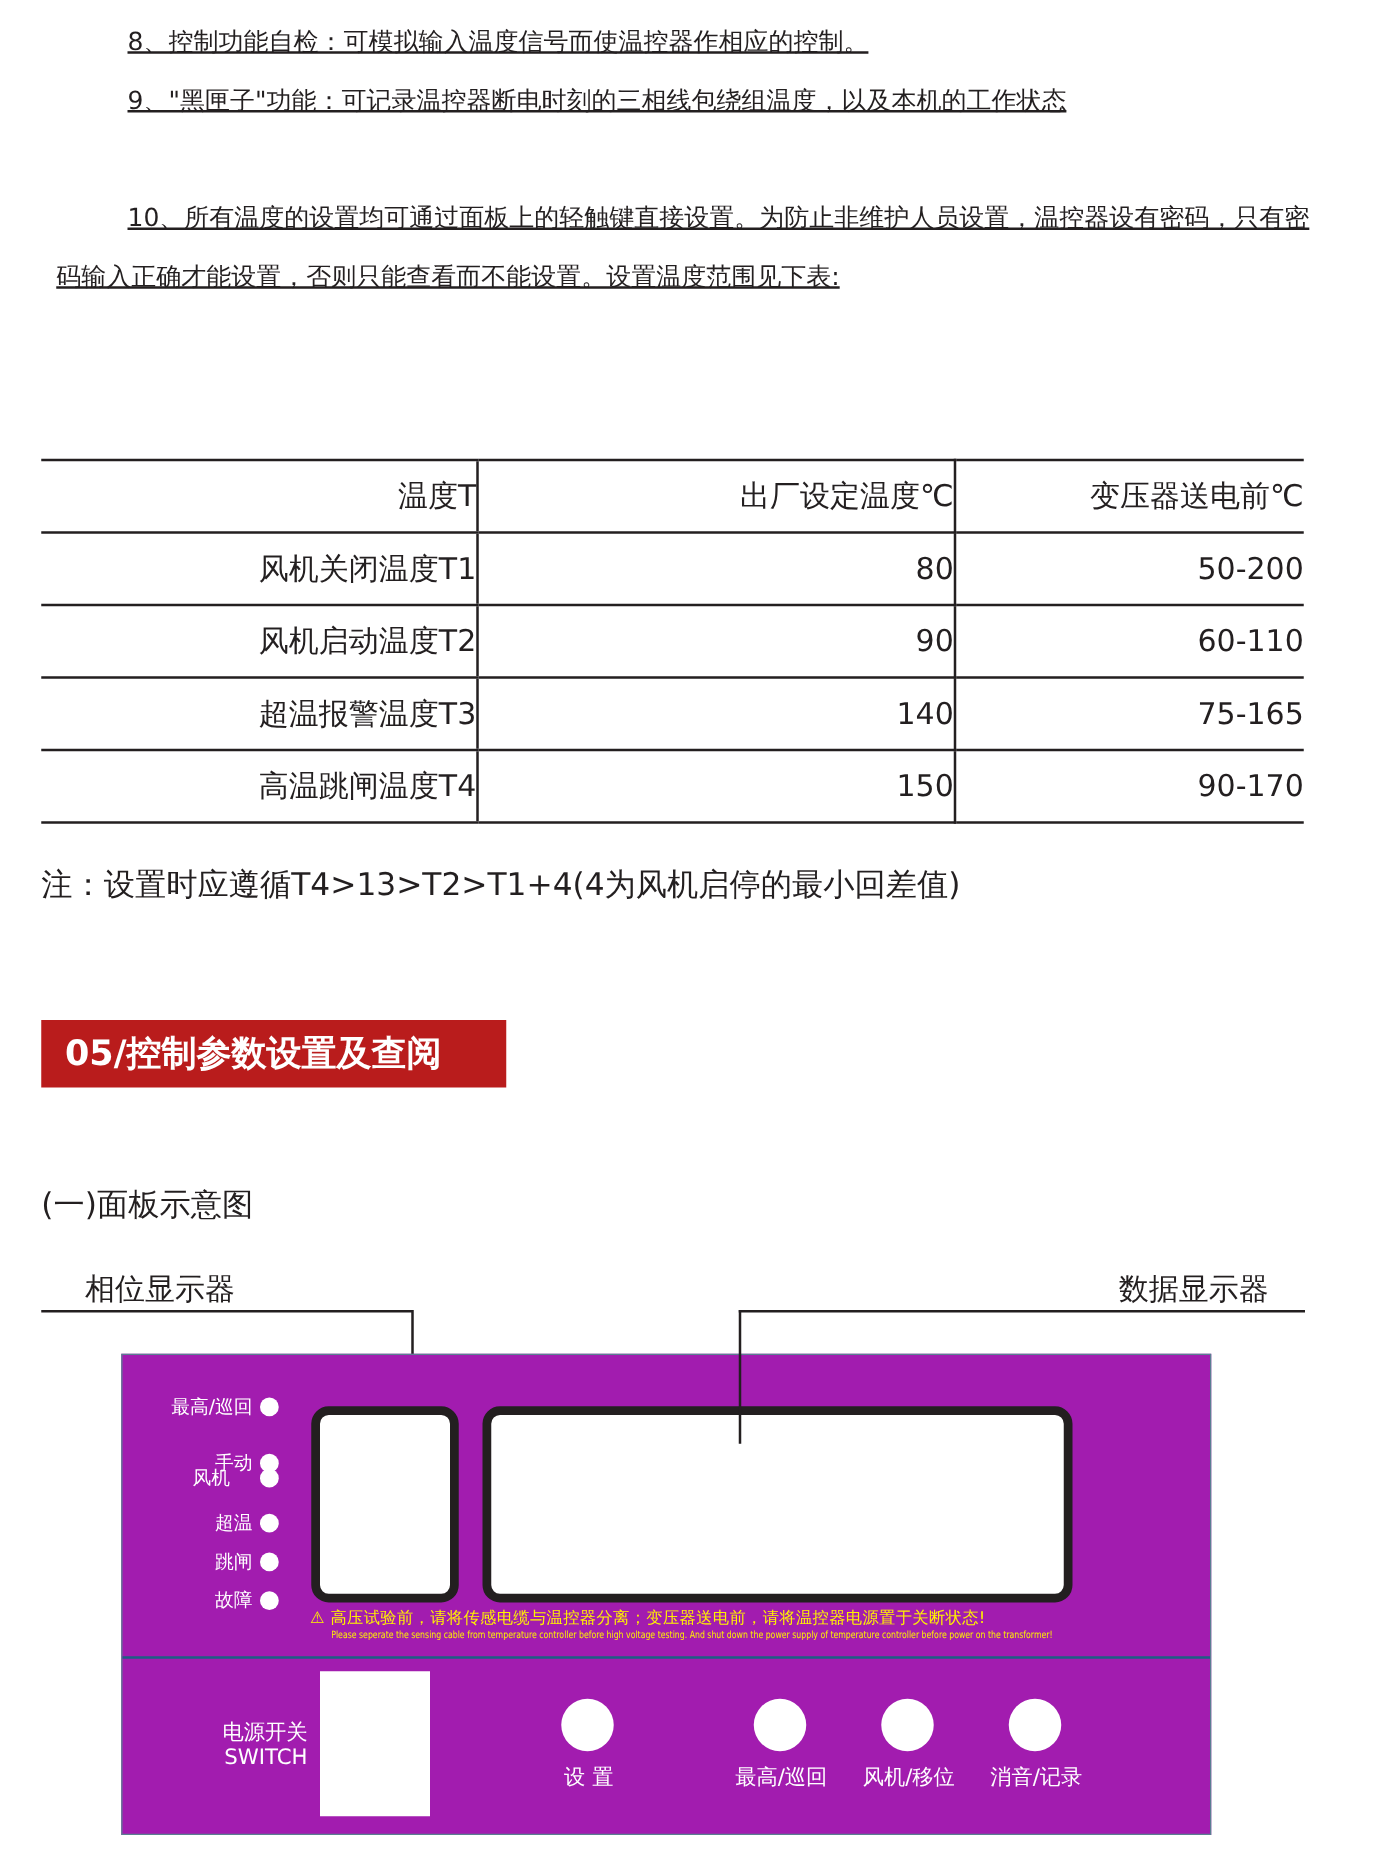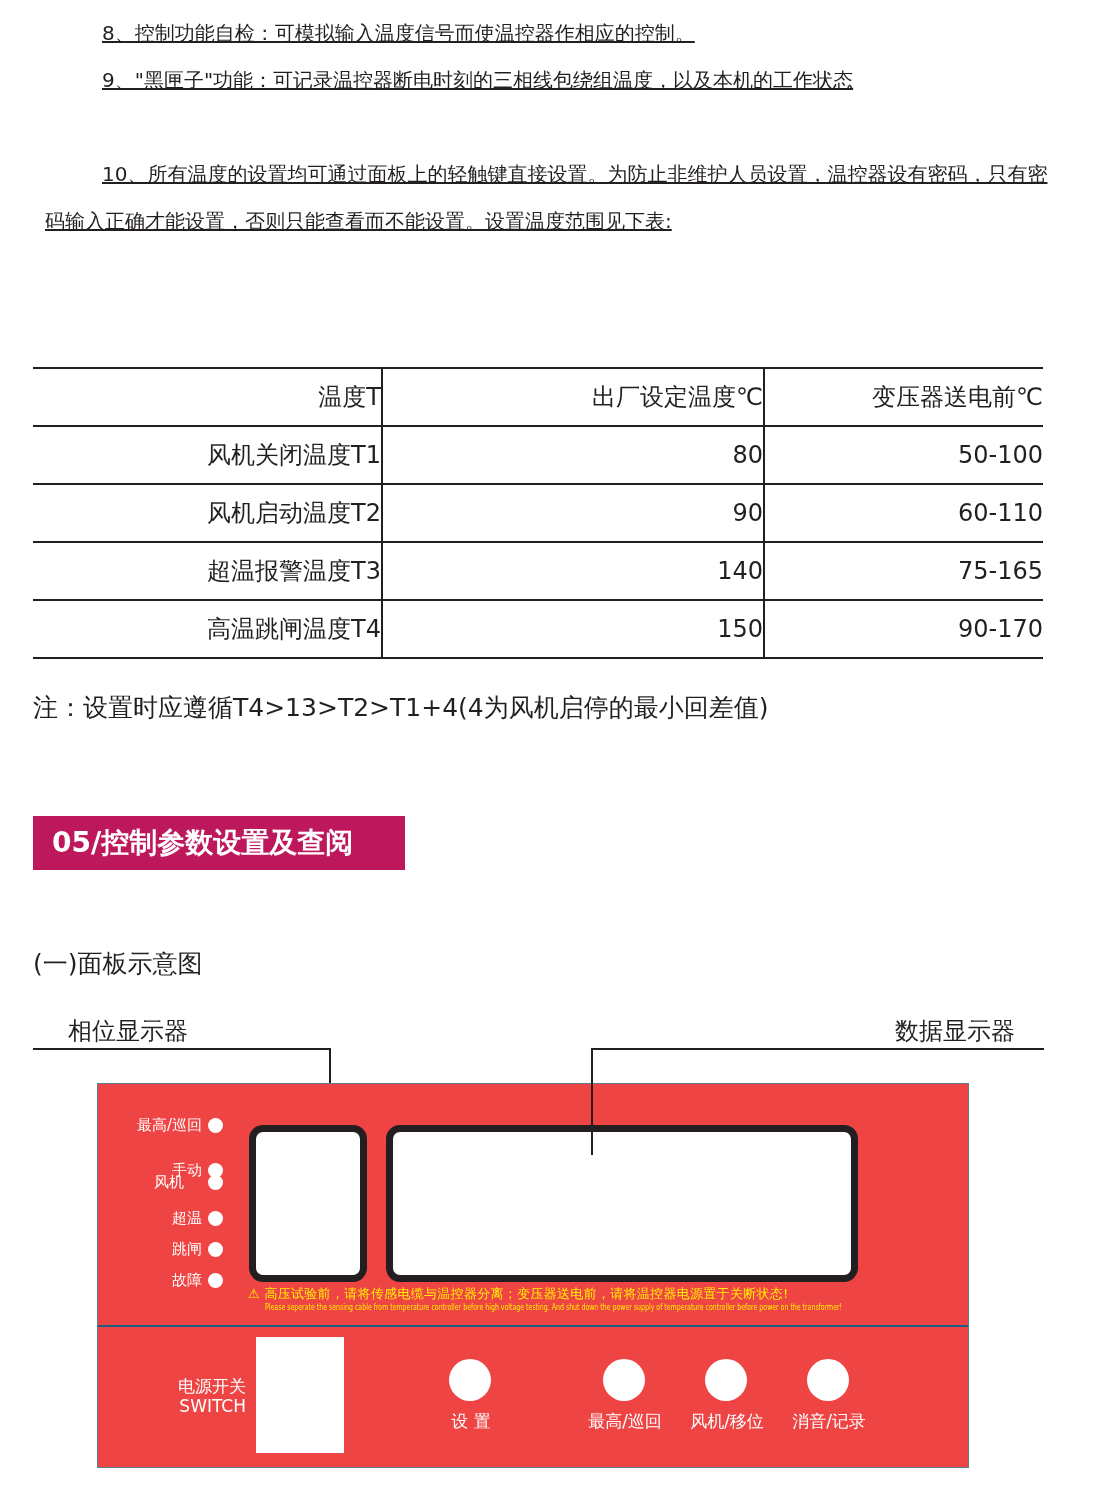--- a/index.html
+++ b/index.html
@@ -6,26 +6,26 @@
   body { width:1104px; height:1500px; position:relative; overflow:hidden;
          font-family:"DejaVu Sans", "Liberation Sans", sans-serif; color:#231f20; }
   .para { position:absolute; left:45px; width:1010px; font-size:20px; line-height:47px; margin:0;text-decoration:underline; }
   .indent { text-indent:57px; }
   .tbl { position:absolute; left:33px; top:367px; width:1010px; border-collapse:collapse; font-size:24px;text-align:right; }
   .tbl td { height:56px; padding:0; border-top:2px solid #231f20; border-bottom:2px solid #231f20; vertical-align:middle; }
   .tbl td.c1 { width:304px; padding-left:44px; }
   .tbl td.c2 { width:336px; padding-left:44px; border-left:2px solid #231f20; border-right:2px solid #231f20; }
   .tbl td.c3 { padding-left:38px; }
   .note { position:absolute; left:33px; top:688px; font-size:25px; line-height:40px; }
-  .section-title { position:absolute; left:33px; top:816px; width:372px; height:54px; background:#be185d;
+  .section-title { position:absolute; left:33px; top:816px; width:372px; height:54px; background:#b91c1c;
                    color:#ffffff; font-size:28px; font-weight:bold; line-height:54px; padding-left:19px; box-sizing:border-box; }
   .sub { position:absolute; left:33px; top:918px; font-size:25px; line-height:40px;margin-top:26px; }
   .label-top { position:absolute; font-size:24px; top:1013px; line-height:36px; }
   .leader { position:absolute; background:#231f20; }
-  .panel { position:absolute; left:97px; top:1083px; width:872px; height:385px; background:#ef4444;
+  .panel { position:absolute; left:97px; top:1083px; width:872px; height:385px; background:#a21caf;
            border:1px solid #5a7f91; box-sizing:border-box;padding-left:15px; }
   .panel-divider { position:absolute; left:0; top:241px; width:100%; height:2px; background:#1c5f84; }
   .led-row { position:absolute; right:745px; display:flex; align-items:center; gap:6px; color:#ffffff; font-size:15px; }
   .led { width:15px; height:15px; border-radius:50%; background:#ffffff; display:inline-block; }
   .display { position:absolute; background:#ffffff; border:7px solid #231f20; border-radius:14px; box-sizing:border-box; }
   .warn-cn { position:absolute; left:150px; top:201px; color:#fff100; font-size:13px; white-space:nowrap; letter-spacing:0.3px; }
   .warn-en { position:absolute; left:167px; top:219px; color:#fff100; font-size:8px; white-space:nowrap; transform:scaleX(0.78); transform-origin:left; }
   .switch-lbl { position:absolute; left:58px; top:292px; color:#ffffff; font-size:17px; line-height:20px; text-align:right; width:90px; }
   .switch { position:absolute; left:158px; top:253px; width:88px; height:116px; background:#ffffff; }
   .btn { position:absolute; width:42px; height:42px; border-radius:50%; background:#ffffff; top:275px; }
@@ -41,21 +41,21 @@
 <table class="tbl">
   <tbody>
       <tr>
     <td class="c1">温度T</td>
     <td class="c2">出厂设定温度℃</td>
     <td class="c3">变压器送电前℃</td>
   </tr>
   <tr>
     <td class="c1">风机关闭温度T1</td>
     <td class="c2">80</td>
-    <td class="c3">50-100</td>
+    <td class="c3">50-200</td>
   </tr>
   <tr>
     <td class="c1">风机启动温度T2</td>
     <td class="c2">90</td>
     <td class="c3">60-110</td>
   </tr>
   <tr>
     <td class="c1">超温报警温度T3</td>
     <td class="c2">140</td>
     <td class="c3">75-165</td>

